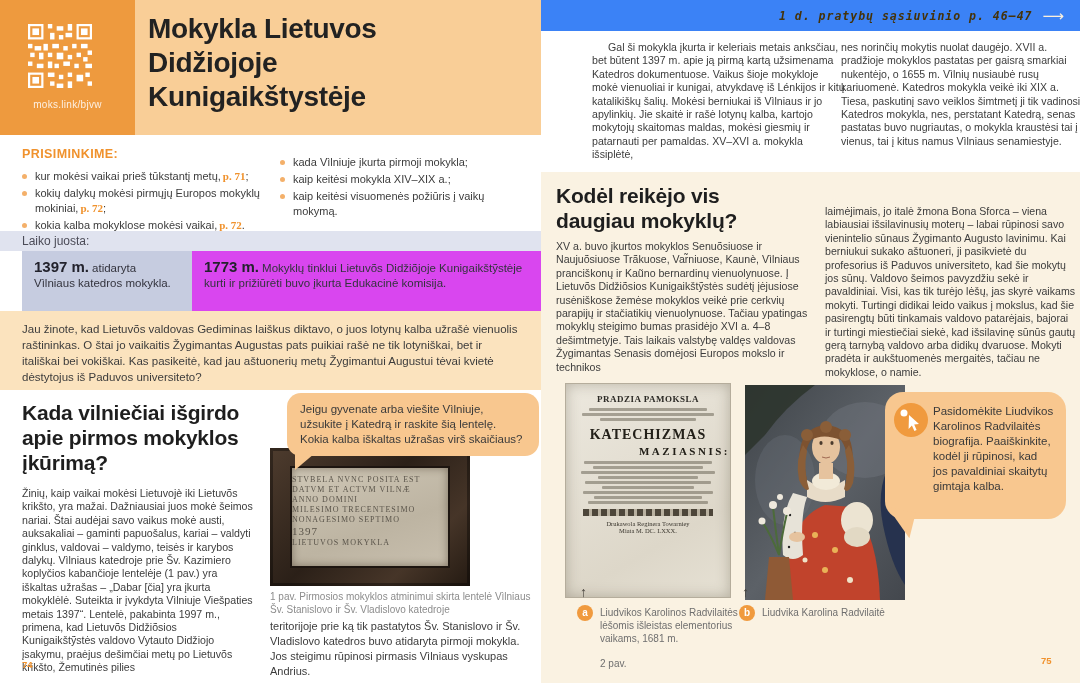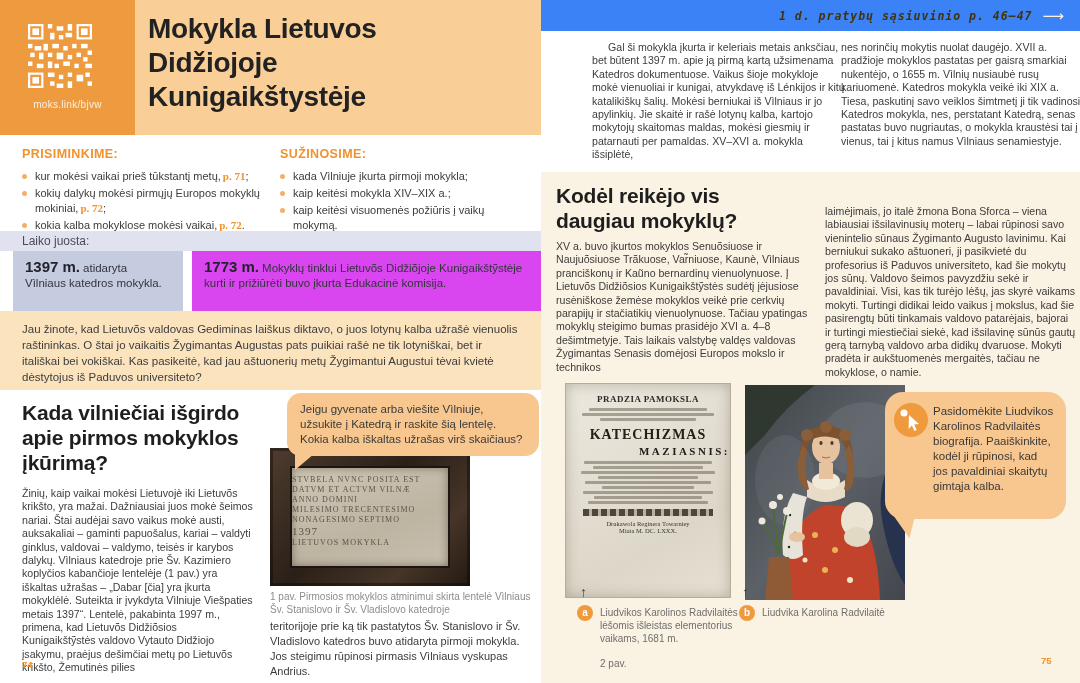--- a/index.html
+++ b/index.html
@@ -19,21 +19,21 @@
   .learn-col  { left:280px; width:250px; }
   .list-head { font-size:12.5px; font-weight:bold; color:#F0922D; letter-spacing:.4px; }
   .list-col ul { list-style:none; margin-top:8px; }
   .list-col li { position:relative; padding-left:13px; font-size:11px; line-height:15px; color:#3C3C3C; margin-bottom:2px; }
   .list-col li::before { content:""; position:absolute; left:0; top:5px; width:5px; height:5px; border-radius:50%; background:#F4B06A; }
   .page-ref { color:#F0922D; font-weight:bold; margin-left:2px;font-family:Liberation Serif, serif; }
 
   .timeline-bar { position:absolute; left:0; top:231px; width:541px; height:20px; background:#E0E3EF; }
   .timeline-bar span { position:absolute; left:22px; top:3px; font-size:12px; color:#4B4B57; }
   .tl-box { position:absolute; top:251px; height:60px; padding:8px 12px; font-size:11.5px; line-height:15px; color:#33333d; }
-  .tl-box-1 { left:13px;  width:170px; background:#C6CCE0; }
+  .tl-box-1 { left:22px;  width:170px; background:#C6CCE0; }
   .tl-box-2 { left:192px; width:349px; background:#d946ef; }
   .tl-year { font-size:15px; font-weight:bold; color:#22222c; margin-right:3px; }
 
   .intro-band { position:absolute; left:0; top:311px; width:541px; height:79px; background:#FBE3BE; }
   .intro-band p { position:absolute; left:22px; top:10px; width:500px; font-size:11.5px; line-height:16px; color:#3C3C3C; }
 
   .q-heading { position:absolute; left:22px; top:400px; width:248px; font-size:21px; line-height:25px; font-weight:bold; color:#1E1E1E; letter-spacing:-.2px; }
   .body-col1 { position:absolute; left:22px; top:487px; width:231px; font-size:10.6px; line-height:13.4px; color:#3C3C3C; }
   .pagenum { position:absolute; font-size:9.5px; font-weight:bold; color:#F0922D; }
   .pagenum-74 { left:22px; top:659px; }
@@ -150,21 +150,20 @@
     <div class="list-col recall-col">
       <div class="list-head">PRISIMINKIME:</div>
       <ul>
         <li><span>kur mokėsi vaikai prieš tūkstantį metų,</span><span class="page-ref">p. 71</span><span>;</span></li>
         <li><span>kokių dalykų mokėsi pirmųjų Europos mokyklų mokiniai,</span><span class="page-ref">p. 72</span><span>;</span></li>
         <li><span>kokia kalba mokyklose mokėsi vaikai,</span><span class="page-ref">p. 72</span><span>.</span></li>
       </ul>
     </div>
 
     <div class="list-col learn-col">
-      <div class="list-head">SUŽINOSIME:</div>
       <ul>
         <li>kada Vìlniuje įkurta pirmoji mokykla;</li>
         <li>kaip keitėsi mokykla XIV–XIX a.;</li>
         <li>kaip keitėsi visuomenės požiūris į vaikų mokymą.</li>
       </ul>
     </div>
 
     <div class="timeline-bar">
       <span>Laiko juosta:</span>
     </div>

